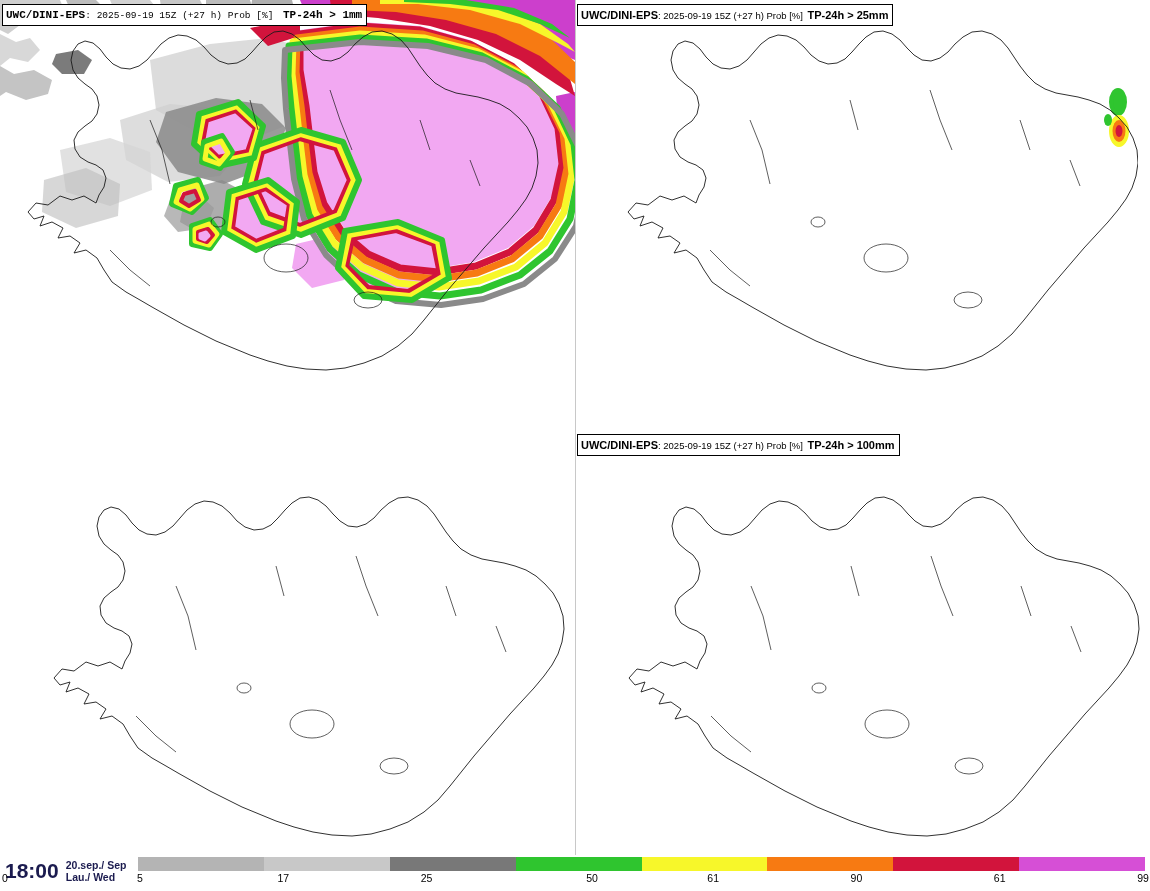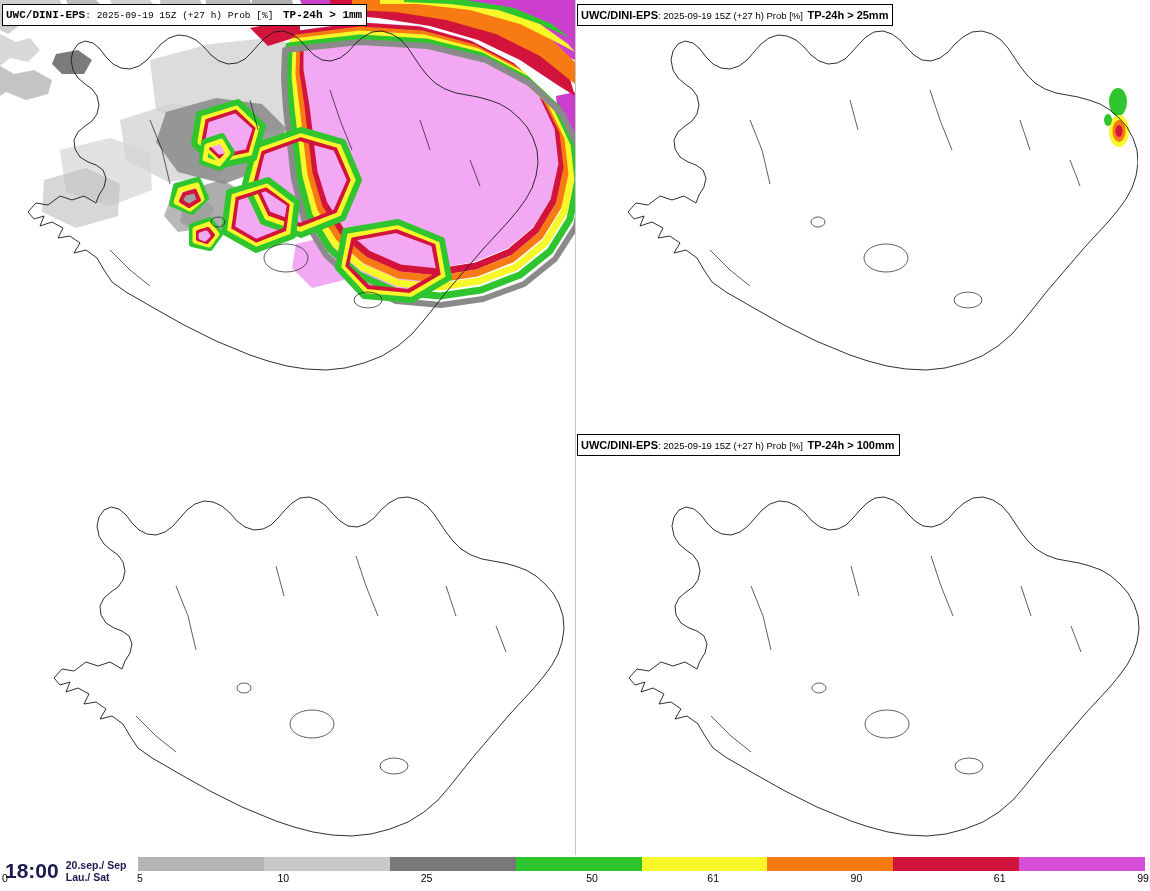--- a/index.html
+++ b/index.html
@@ -330,40 +330,40 @@
     </div>
   </div>
 
   <div class="panel-sep-v"></div>
 
   <div id="footer">
     <div id="timestamp">
       <div class="time-big">18:00</div>
       <div class="time-dates">
         <div class="time-date-1">20.sep./ Sep</div>
-        <div class="time-date-2">Lau./ Sat</div>
+        <div class="time-date-2">Lau./ Wed</div>
       </div>
     </div>
 
     <div id="zero-label">0</div>
 
     <div id="colorbar-wrap">
       <div id="colorbar">
           <div class="cb-seg" style="background: rgb(180, 180, 180);"></div>
           <div class="cb-seg" style="background: rgb(200, 200, 200);"></div>
           <div class="cb-seg" style="background: rgb(120, 120, 120);"></div>
           <div class="cb-seg" style="background: rgb(47, 197, 47);"></div>
           <div class="cb-seg" style="background: rgb(247, 247, 42);"></div>
           <div class="cb-seg" style="background: rgb(247, 122, 18);"></div>
           <div class="cb-seg" style="background: rgb(210, 20, 60);"></div>
           <div class="cb-seg" style="background: rgb(214, 79, 214);"></div>
         </div>
       <div id="cb-labels">
           <div class="cb-label" style="left: 2px;">5</div>
-          <div class="cb-label" style="left: 145.286px;">10</div>
+          <div class="cb-label" style="left: 145.286px;">17</div>
           <div class="cb-label" style="left: 288.571px;">25</div>
           <div class="cb-label" style="left: 454px; text-align: center;">50</div>
           <div class="cb-label" style="left: 575.143px;">61</div>
           <div class="cb-label" style="left: 718.429px;">90</div>
           <div class="cb-label" style="left: 861.714px;">61</div>
           <div class="cb-label" style="left: 1005px;">99</div>
         </div>
     </div>
   </div>
 

